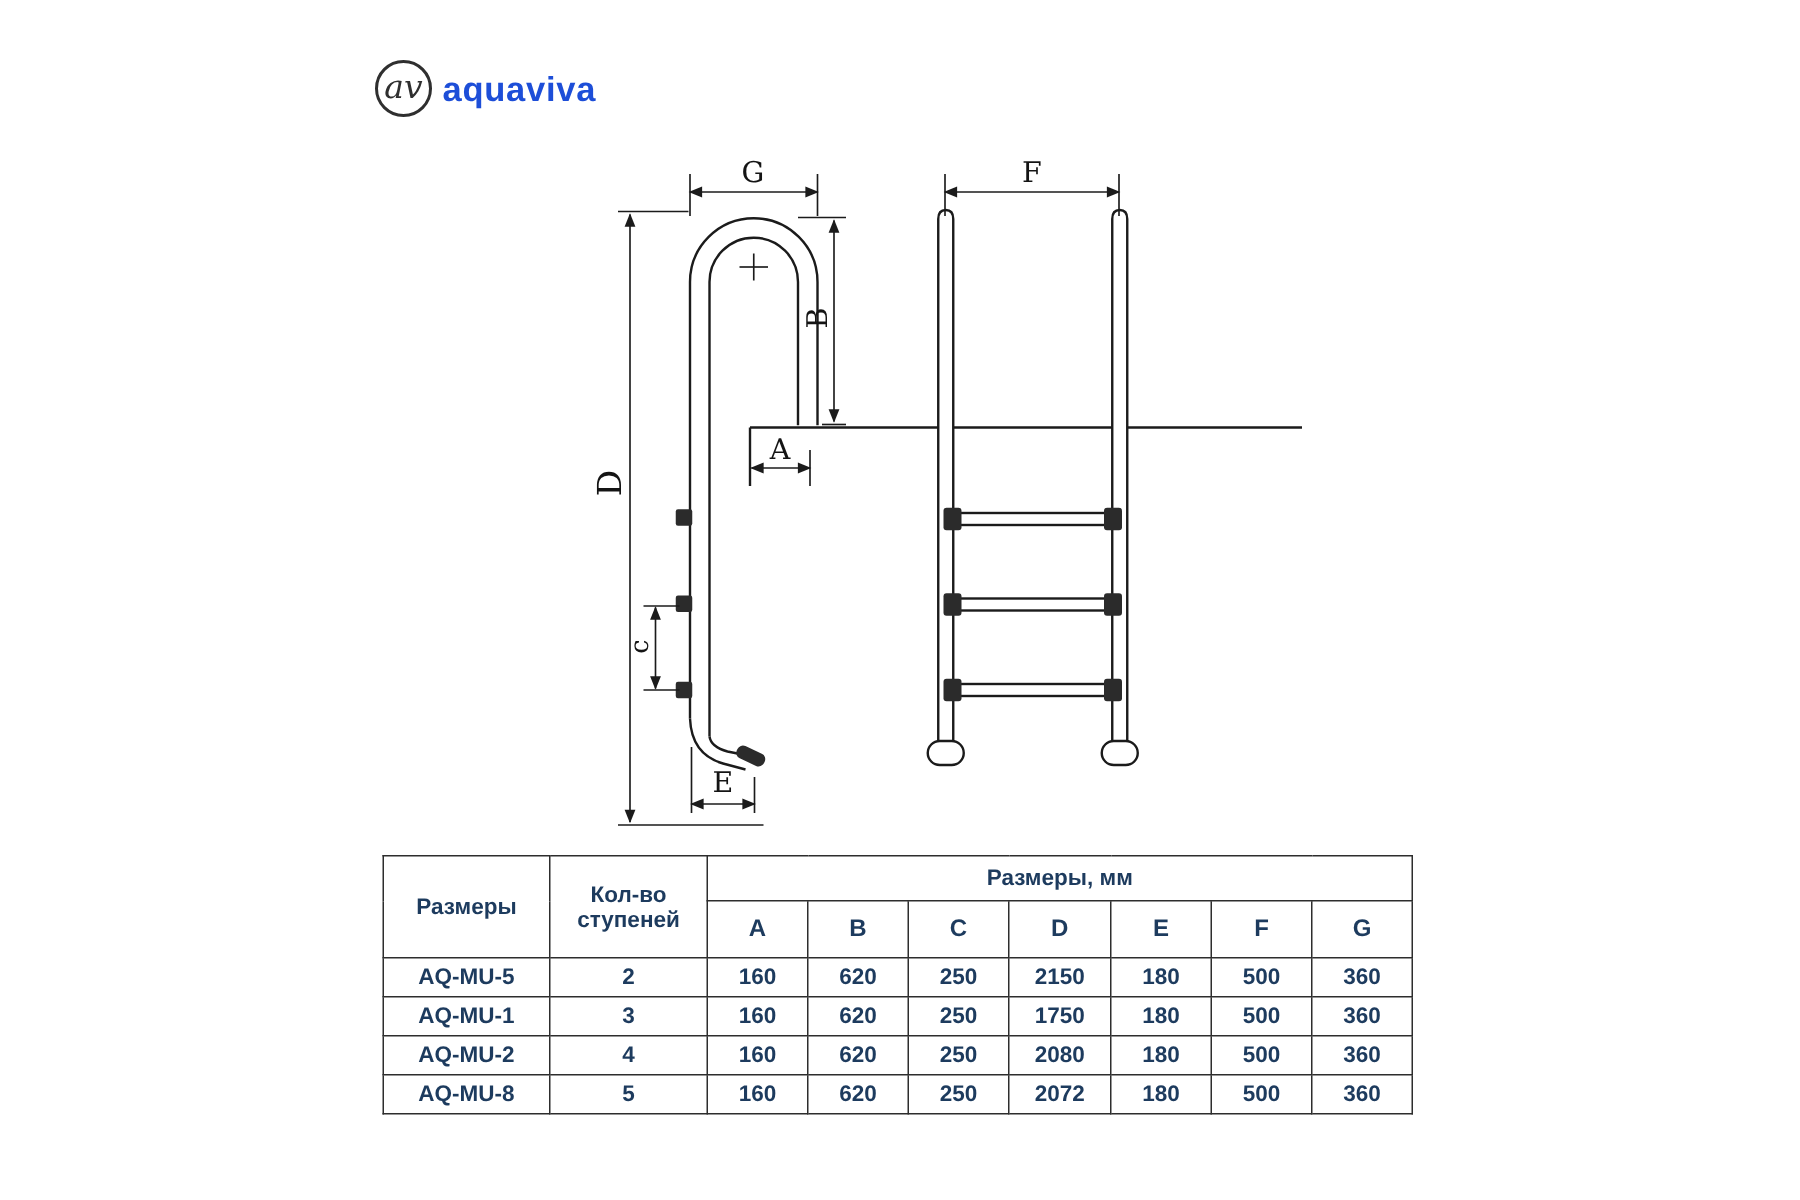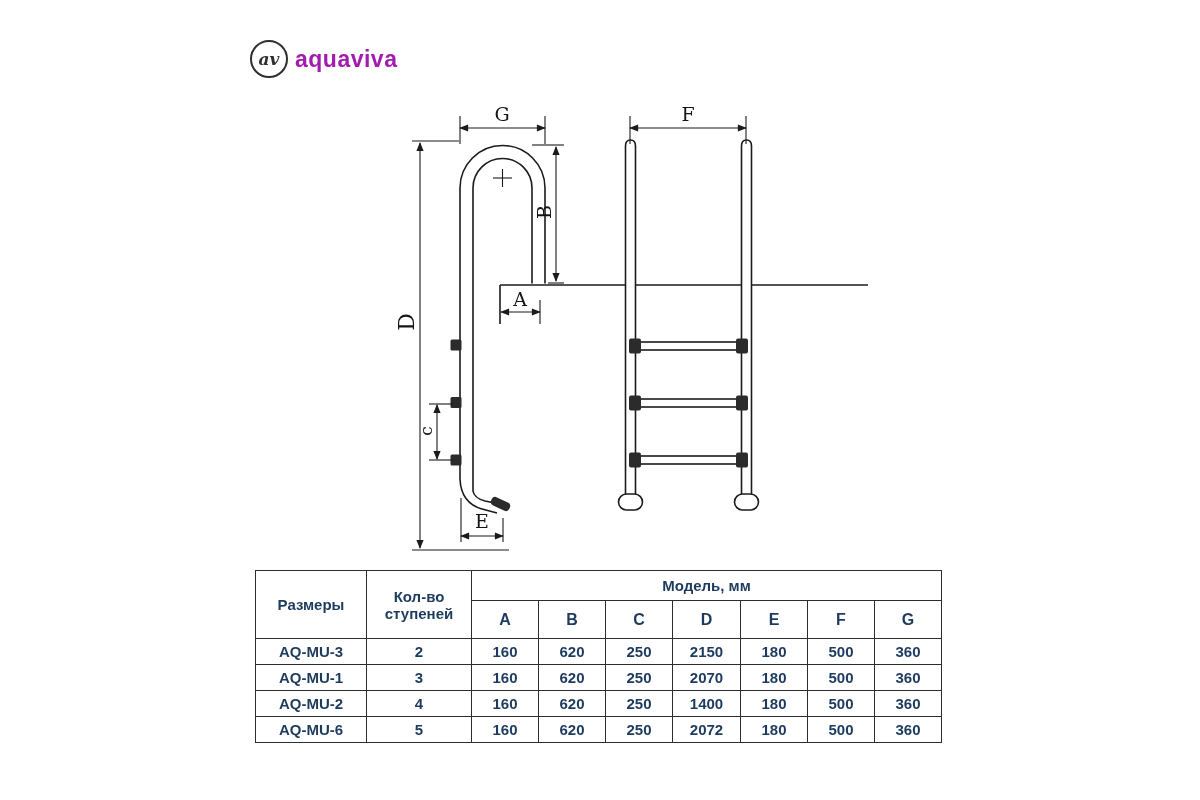--- a/index.html
+++ b/index.html
@@ -11,25 +11,25 @@
   .page{position:absolute;inset:0;background:#fff;}
 
   
   .logo{position:absolute;left:250px;top:40px;display:flex;align-items:center;gap:7px;}
   .logo-mark{
     width:38px;height:38px;border:2.5px solid #2f2f2f;border-radius:50%;
     display:flex;align-items:center;justify-content:center;
     box-sizing:border-box;background:#fff;
   }
   .logo-mark span{
-    font-family:"DejaVu Serif", serif;font-style:italic;font-weight:700;
-    font-size:17px;color:#2f2f2f;line-height:1;
+    font-family:"DejaVu Serif", serif;font-style:italic;font-weight:400;
+    font-size:22px;color:#2f2f2f;line-height:1;
   }
   .logo-text{
-    font-size:23px;font-weight:700;color:#a21caf;letter-spacing:0.5px;
+    font-size:23px;font-weight:700;color:#1d4ed8;letter-spacing:0.5px;
   }
 
   
   svg.drawing{position:absolute;left:0;top:0;}
   .tube{fill:none;stroke:#1b1b1b;stroke-width:1.6;}
   .tube-filled{fill:#ffffff;stroke:#1b1b1b;stroke-width:1.6;}
   .thin{fill:none;stroke:#1b1b1b;stroke-width:1.1;}
   .dim{fill:none;stroke:#1b1b1b;stroke-width:1.1;}
   .dark{fill:#2b2b2b;stroke:none;}
   text.dimlabel{
@@ -181,68 +181,68 @@
         <col style="width:67px">
         <col style="width:67px">
     </colgroup>
     <thead>
       <tr class="h1">
         <th rowspan="2">Размеры</th>
         <th rowspan="2">
           <span>Кол-во</span><br>
           <span>ступеней</span>
         </th>
-        <th colspan="7">Модель, мм</th>
+        <th colspan="7">Размеры, мм</th>
       </tr>
       <tr class="h2">
         <th>A</th>
         <th>B</th>
         <th>C</th>
         <th>D</th>
         <th>E</th>
         <th>F</th>
         <th>G</th>
       </tr>
     </thead>
     <tbody>
       <tr>
-        <td>AQ-MU-3</td>
+        <td>AQ-MU-5</td>
         <td>2</td>
         <td>160</td>
         <td>620</td>
         <td>250</td>
         <td>2150</td>
         <td>180</td>
         <td>500</td>
         <td>360</td>
       </tr>
       <tr>
         <td>AQ-MU-1</td>
         <td>3</td>
         <td>160</td>
         <td>620</td>
         <td>250</td>
-        <td>2070</td>
+        <td>1750</td>
         <td>180</td>
         <td>500</td>
         <td>360</td>
       </tr>
       <tr>
         <td>AQ-MU-2</td>
         <td>4</td>
         <td>160</td>
         <td>620</td>
         <td>250</td>
-        <td>1400</td>
-        <td>180</td>
-        <td>500</td>
-        <td>360</td>
-      </tr>
-      <tr>
-        <td>AQ-MU-6</td>
+        <td>2080</td>
+        <td>180</td>
+        <td>500</td>
+        <td>360</td>
+      </tr>
+      <tr>
+        <td>AQ-MU-8</td>
         <td>5</td>
         <td>160</td>
         <td>620</td>
         <td>250</td>
         <td>2072</td>
         <td>180</td>
         <td>500</td>
         <td>360</td>
       </tr>
     </tbody>

